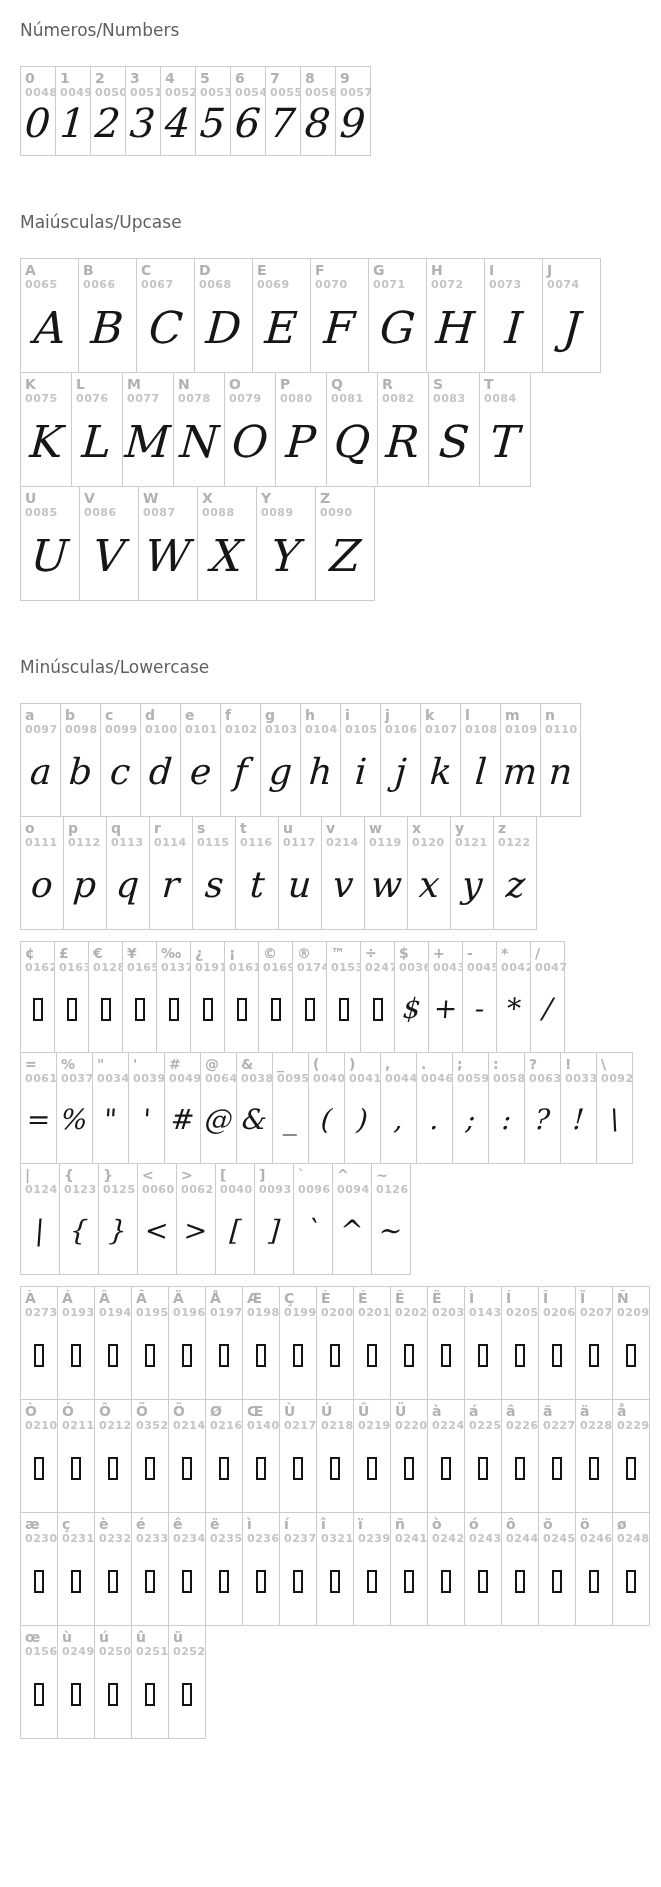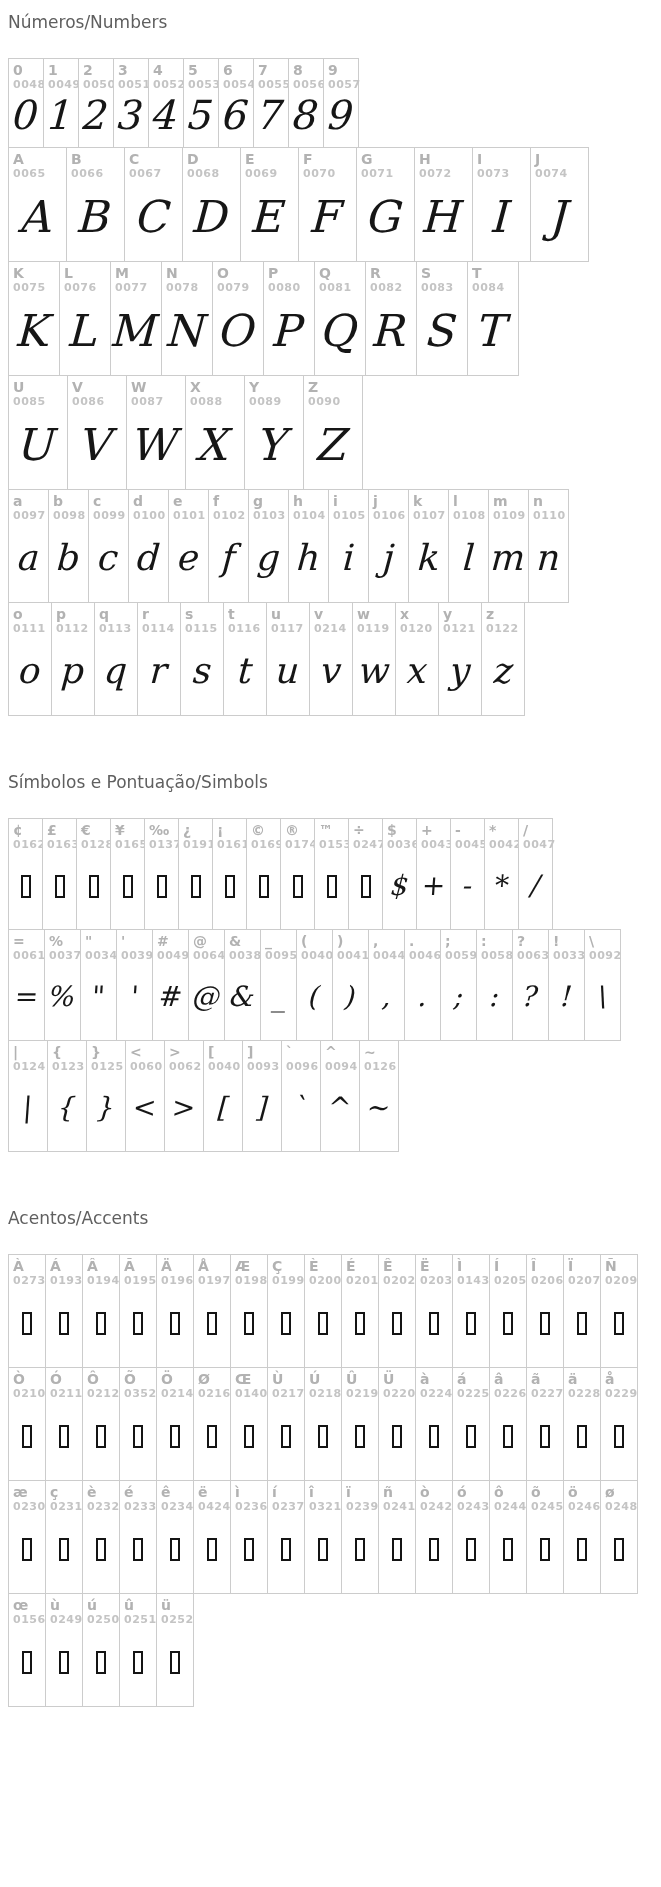--- a/index.html
+++ b/index.html
@@ -1,18 +1,18 @@
 <!DOCTYPE html>
 <html><head>
 <meta charset="utf-8">
 <style>
   html,body{margin:0;padding:0;background:#ffffff;}
   body{width:661px;font-family:"DejaVu Sans","Liberation Sans",sans-serif;}
   .page{padding:8px 0 0 8px;}
-  .section{margin:0;}
+  .section{margin:12px;}
   .section-title{
     color:#5f5f5f;font-size:17px;line-height:21px;
     margin:56px 0 26px 0;font-weight:400;
   }
   .section:first-child .section-title{margin-top:4px;}
   .grid-row{display:flex;margin-top:-1px;}
   .cell{
     box-sizing:border-box;border:1px solid #cccccc;background:#ffffff;
     margin-left:-1px;display:flex;flex-direction:column;flex:0 0 auto;
     padding:3px 0 0 4px;
@@ -113,20 +113,21 @@
         <div class="cell" style="width: 36px; height: 90px;">
           <span class="ch">9</span>
           <span class="code">0057</span>
           <div class="glyph-area">
             <span class="glyph" style="font-size: 40px;">9</span>
           </div>
         </div>
       </div>
     </div>
     <div class="section">
+      <div class="section-title">Maiúsculas/Upcase</div>
       <div class="grid-row">
         <div class="cell" style="width: 59px; height: 115px;">
           <span class="ch">A</span>
           <span class="code">0065</span>
           <div class="glyph-area">
             <span class="glyph" style="font-size: 44px;">A</span>
           </div>
         </div>
         <div class="cell" style="width: 59px; height: 115px;">
           <span class="ch">B</span>
@@ -303,20 +304,21 @@
         <div class="cell" style="width: 60px; height: 115px;">
           <span class="ch">Z</span>
           <span class="code">0090</span>
           <div class="glyph-area">
             <span class="glyph" style="font-size: 44px;">Z</span>
           </div>
         </div>
       </div>
     </div>
     <div class="section">
+      <div class="section-title">Minúsculas/Lowercase</div>
       <div class="grid-row">
         <div class="cell" style="width: 41px; height: 114px;">
           <span class="ch">a</span>
           <span class="code">0097</span>
           <div class="glyph-area">
             <span class="glyph" style="font-size: 36px;">a</span>
           </div>
         </div>
         <div class="cell" style="width: 41px; height: 114px;">
           <span class="ch">b</span>
@@ -491,21 +493,20 @@
         <div class="cell" style="width: 44px; height: 114px;">
           <span class="ch">z</span>
           <span class="code">0122</span>
           <div class="glyph-area">
             <span class="glyph" style="font-size: 36px;">z</span>
           </div>
         </div>
       </div>
     </div>
     <div class="section">
-      <div class="section-title">Símbolos e Pontuação/Simbols</div>
       <div class="grid-row">
         <div class="cell" style="width: 35px; height: 112px;">
           <span class="ch">¢</span>
           <span class="code">0162</span>
           <div class="glyph-area">
             <span class="tofu"></span>
           </div>
         </div>
         <div class="cell" style="width: 35px; height: 112px;">
           <span class="ch">£</span>
@@ -801,21 +802,20 @@
         <div class="cell" style="width: 40px; height: 112px;">
           <span class="ch">~</span>
           <span class="code">0126</span>
           <div class="glyph-area">
             <span class="glyph" style="font-size: 28px;">~</span>
           </div>
         </div>
       </div>
     </div>
     <div class="section">
-      <div class="section-title">Acentos/Accents</div>
       <div class="grid-row">
         <div class="cell" style="width: 38px; height: 114px;">
           <span class="ch">À</span>
           <span class="code">0273</span>
           <div class="glyph-area">
             <span class="tofu"></span>
           </div>
         </div>
         <div class="cell" style="width: 38px; height: 114px;">
           <span class="ch">Á</span>
@@ -1082,21 +1082,21 @@
         </div>
         <div class="cell" style="width: 38px; height: 114px;">
           <span class="ch">ê</span>
           <span class="code">0234</span>
           <div class="glyph-area">
             <span class="tofu"></span>
           </div>
         </div>
         <div class="cell" style="width: 38px; height: 114px;">
           <span class="ch">ë</span>
-          <span class="code">0424</span>
+          <span class="code">0235</span>
           <div class="glyph-area">
             <span class="tofu"></span>
           </div>
         </div>
         <div class="cell" style="width: 38px; height: 114px;">
           <span class="ch">ì</span>
           <span class="code">0236</span>
           <div class="glyph-area">
             <span class="tofu"></span>
           </div>

